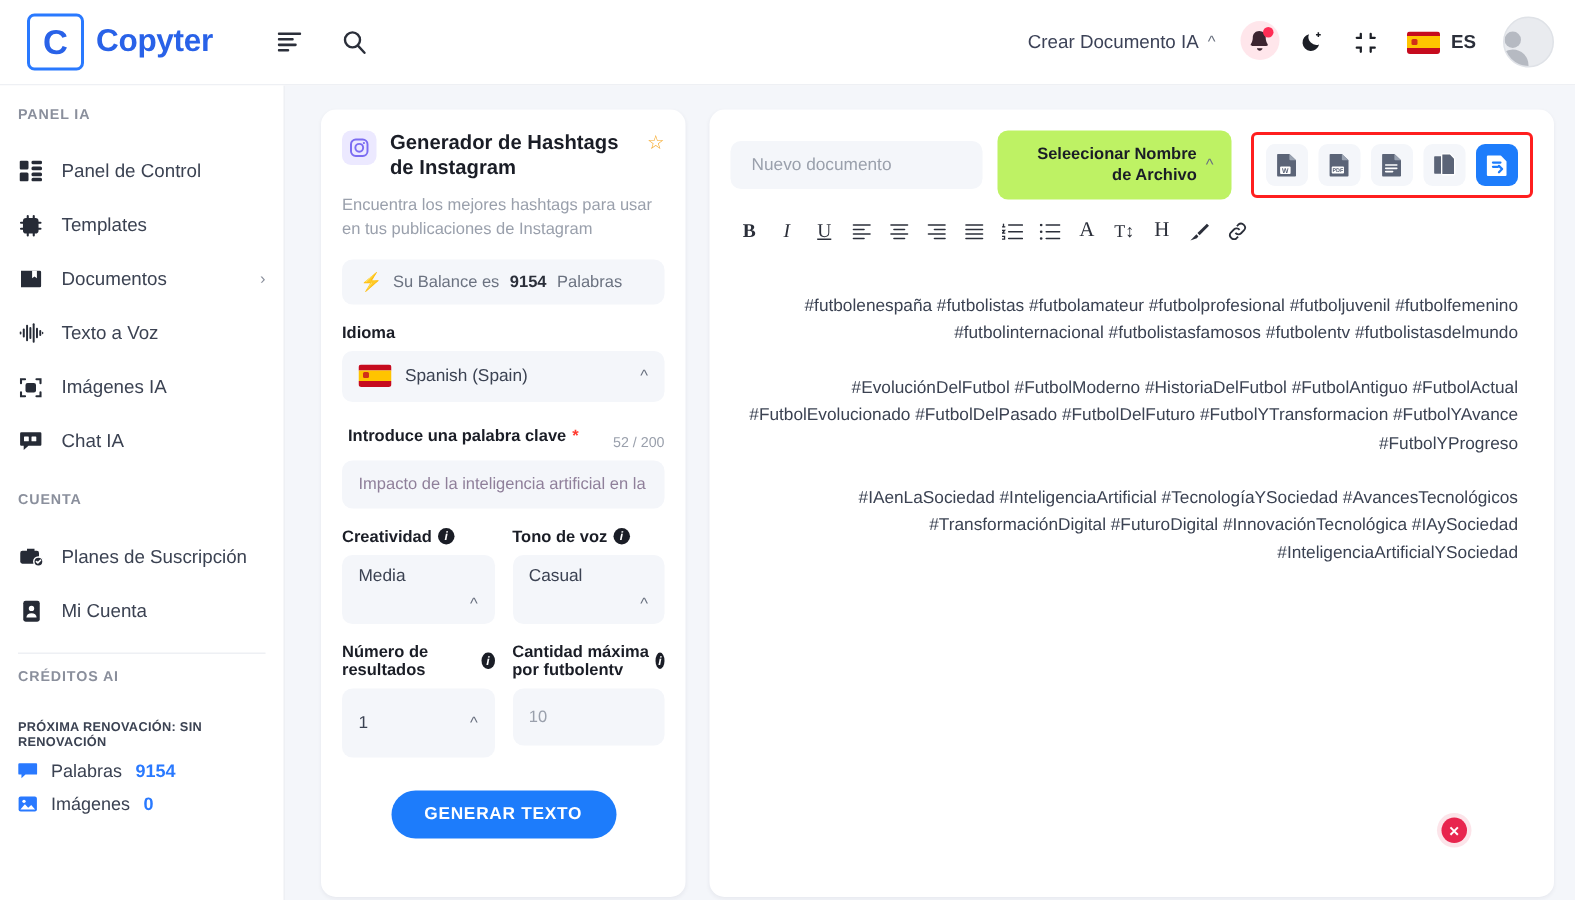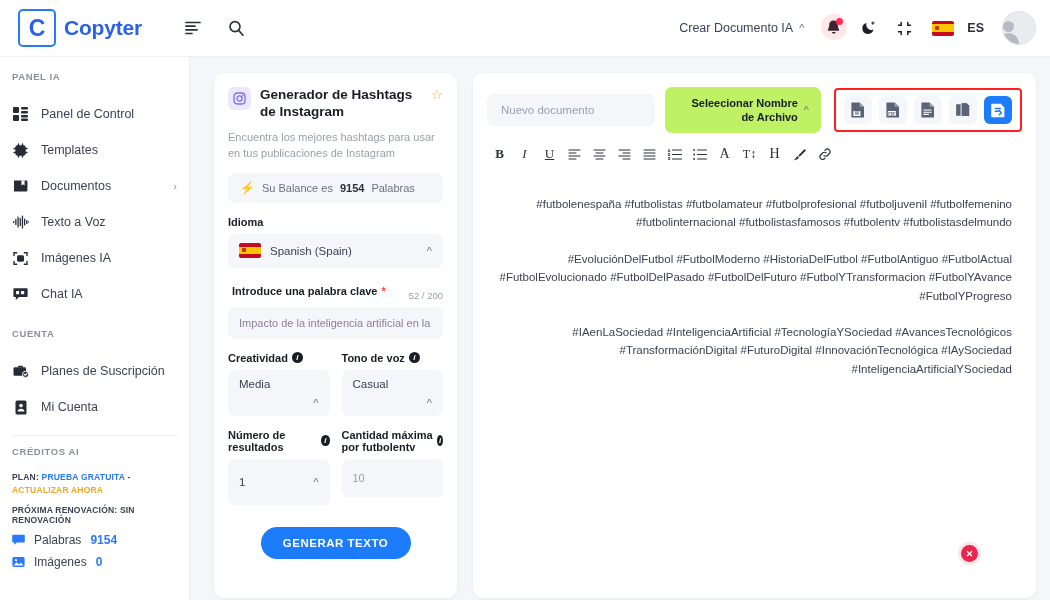--- a/index.html
+++ b/index.html
@@ -47,21 +47,21 @@
   .bell-glow {
     position: absolute; width: 26px; height: 26px; border-radius: 50%;
     background: rgba(255, 80, 110, 0.14); left: -5px; top: -6px;
   }
   .bell-dot {
     position: absolute; width: 7px; height: 7px; border-radius: 50%;
     background: #ff2d55; right: -2px; top: -2px;
   }
   .moon { margin-right: 20px; cursor: pointer; color:#1c1f26; font-size:15px;}
   .fullscr { margin-right: 20px; cursor: pointer; }
-  .lang { display: flex; align-items: center; gap: 13px; margin-right: 18px; cursor: pointer; }
+  .lang { display: flex; align-items: center; gap: 7px; margin-right: 18px; cursor: pointer; }
   .flag {
     width: 22px; height: 15px; border-radius: 2px; overflow: hidden;
     display: flex; flex-direction: column;
   }
   .flag .r { background: #c60b1e; height: 25%; }
   .flag .y { background: #ffc400; height: 50%; position: relative; }
   .flag .y::after{content:"";position:absolute;left:3px;top:1.5px;width:4px;height:4px;background:#c60b1e;border-radius:1px;opacity:.8;}
   .lang-txt { font-size: 12.5px; color: #2b2f3a; font-weight: 600; }
   .avatar {
     width: 34px; height: 34px; border-radius: 50%;
@@ -390,26 +390,20 @@
             <path d="M2.6 11.6c0-1.8 1.5-2.8 3.4-2.8s3.4 1 3.4 2.8z" fill="#fff"></path>
           </svg>
         </div>
         <div class="side-label">Mi Cuenta</div>
       </div>
 
       <div class="side-div"></div>
 
       <div class="side-head">CRÉDITOS AI</div>
 
-      <div class="plan-line">
-        <span class="plan-k">PLAN:</span>
-        <span class="plan-v">PRUEBA GRATUITA</span>
-        <span class="plan-k">-</span>
-        <span class="plan-upd">ACTUALIZAR AHORA</span>
-      </div>
 
       <div class="renov">PRÓXIMA RENOVACIÓN: SIN RENOVACIÓN</div>
 
       <div class="credit-row">
         <div class="credit-ico">
           <svg width="13" height="12" viewBox="0 0 13 12" fill="#2979ff">
             <path d="M1 .8h11a.8.8 0 0 1 .8.8v6a.8.8 0 0 1-.8.8H5l-2.7 2.4V8.4H1a.8.8 0 0 1-.8-.8v-6A.8.8 0 0 1 1 .8z"></path>
           </svg>
         </div>
         <div>Palabras</div>

